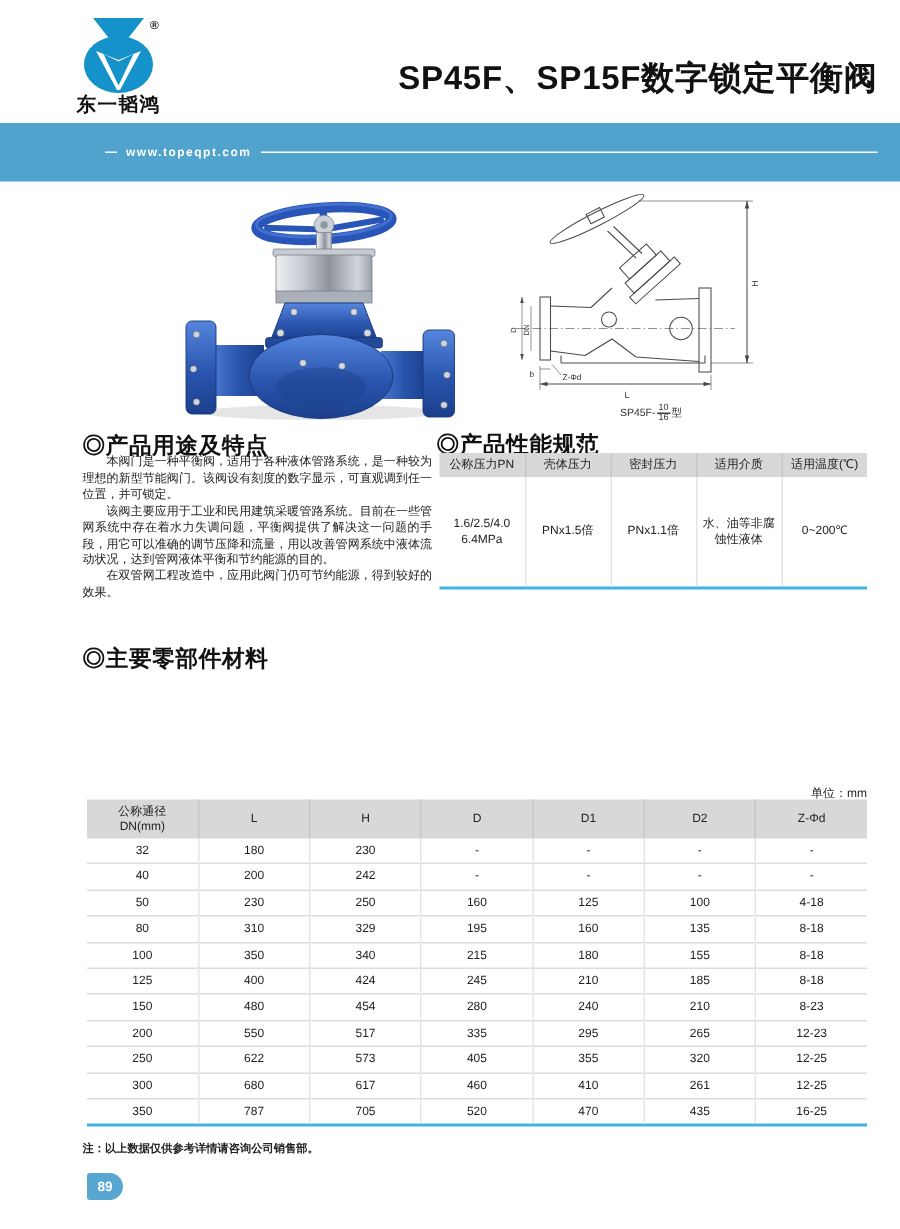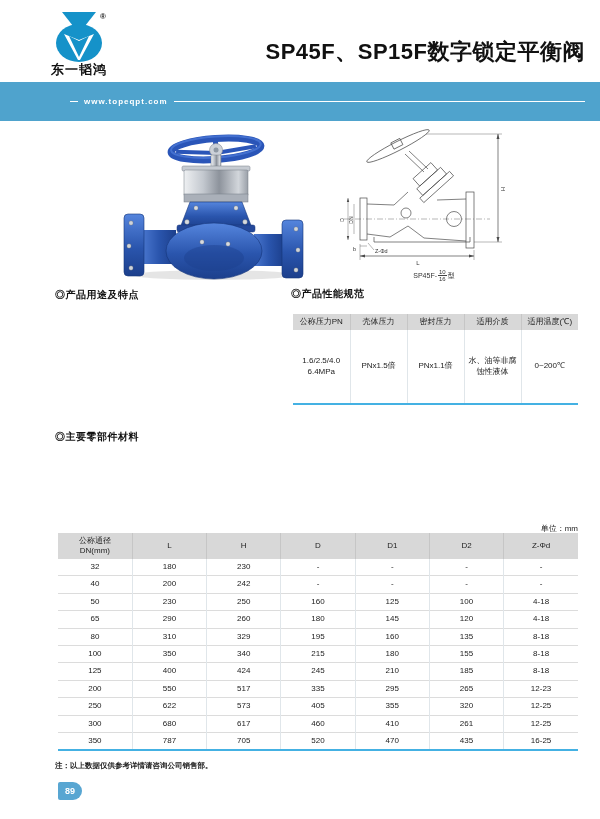--- a/index.html
+++ b/index.html
@@ -26,39 +26,39 @@
   
   .photo { position:absolute; left:116px; top:124px; width:198px; height:158px; }
   .drawing { position:absolute; left:338px; top:126px; width:192px; height:142px; }
   .drawing-caption { position:absolute; left:338px; top:269px; width:192px; text-align:center;
                      font-size:7px; color:#333; }
   .frac { display:inline-flex; flex-direction:column; vertical-align:middle; font-size:6px;
           line-height:1.05; text-align:center; margin:0 1px; }
   .frac .num { border-bottom:1px solid #444; padding:0 1px; }
 
   
-  .sec-head { position:absolute; font-size:10px; font-weight:bold; color:#111; letter-spacing:0.5px; white-space:nowrap; }
+  .sec-head { position:absolute; font-size:15px; font-weight:bold; color:#111; letter-spacing:0.5px; white-space:nowrap; }
 
   
   .features-text { position:absolute; left:55px; top:303px; width:233px; font-size:8px;
                    line-height:10.9px; text-align:justify; color:#222; }
   .features-text p { text-indent:2em; margin:0; }
 
   
   table.spec { border-collapse:collapse; table-layout:fixed; width:100%; font-size:8px; color:#222; }
   table.spec th { background:#d8d8d8; font-weight:normal; text-align:center; vertical-align:middle;
                   padding:3px 2px; border-left:1px solid #c6c6c6; white-space:pre-line; line-height:1.25; }
   table.spec th:first-child { border-left:none; }
   table.spec td { text-align:center; vertical-align:middle; padding:3px 2px;
                   border-left:1px solid #e0e6ea; border-top:1px solid #dcdcdc; white-space:pre-line; line-height:1.3; }
   table.spec td:first-child { border-left:none; }
   table.spec tr:first-child td { border-top:none; }
   .tbl-wrap { position:absolute; border-bottom:2px solid #44b1e3; }
 
-  .perf-table { left:293px; top:314px; width:285px; }
+  .perf-table { left:293px; top:302px; width:285px; }
   .perf-table td { height:73px; }
 
   .mat-table { left:58px; top:445px; width:520px; }
   .mat-table td { height:34px; }
 
   .dim-table { left:58px; top:533px; width:520px; }
   .dim-table th { height:26px; }
   .dim-table td { height:16px; padding:1px 2px; }
 
   .unit-label { position:absolute; right:22px; top:523px; font-size:8px; color:#222; }
@@ -213,20 +213,25 @@
     <text x="37" y="127" font-size="5.5" fill="#333" stroke="none">Z-Φd</text>
   </svg>
   <div class="drawing-caption">
     <span>SP45F-</span><span class="frac">
         <span class="num">10</span>
         <span class="den">16</span>
       </span><span>型</span>
   </div>
 
   <div class="sec-head" style="left:55px; top:288px;">◎产品用途及特点</div>
+  <div class="features-text">
+    <p>本阀门是一种平衡阀，适用于各种液体管路系统，是一种较为理想的新型节能阀门。该阀设有刻度的数字显示，可直观调到任一位置，并可锁定。</p>
+    <p>该阀主要应用于工业和民用建筑采暖管路系统。目前在一些管网系统中存在着水力失调问题，平衡阀提供了解决这一问题的手段，用它可以准确的调节压降和流量，用以改善管网系统中液体流动状况，达到管网液体平衡和节约能源的目的。</p>
+    <p>在双管网工程改造中，应用此阀门仍可节约能源，得到较好的效果。</p>
+  </div>
 
   <div class="sec-head" style="left:291px; top:287px;">◎产品性能规范</div>
   <div class="tbl-wrap perf-table">
     <table class="spec">
         <thead>
           <tr>
             <th>公称压力PN</th>
             <th>壳体压力</th>
             <th>密封压力</th>
             <th>适用介质</th>
@@ -286,29 +291,20 @@
           <tr>
             <td>50</td>
             <td>230</td>
             <td>250</td>
             <td>160</td>
             <td>125</td>
             <td>100</td>
             <td>4-18</td>
           </tr>
           <tr>
-            <td>65</td>
-            <td>290</td>
-            <td>260</td>
-            <td>180</td>
-            <td>145</td>
-            <td>120</td>
-            <td>4-18</td>
-          </tr>
-          <tr>
             <td>80</td>
             <td>310</td>
             <td>329</td>
             <td>195</td>
             <td>160</td>
             <td>135</td>
             <td>8-18</td>
           </tr>
           <tr>
             <td>100</td>
@@ -322,20 +318,29 @@
           <tr>
             <td>125</td>
             <td>400</td>
             <td>424</td>
             <td>245</td>
             <td>210</td>
             <td>185</td>
             <td>8-18</td>
           </tr>
           <tr>
+            <td>150</td>
+            <td>480</td>
+            <td>454</td>
+            <td>280</td>
+            <td>240</td>
+            <td>210</td>
+            <td>8-23</td>
+          </tr>
+          <tr>
             <td>200</td>
             <td>550</td>
             <td>517</td>
             <td>335</td>
             <td>295</td>
             <td>265</td>
             <td>12-23</td>
           </tr>
           <tr>
             <td>250</td>

